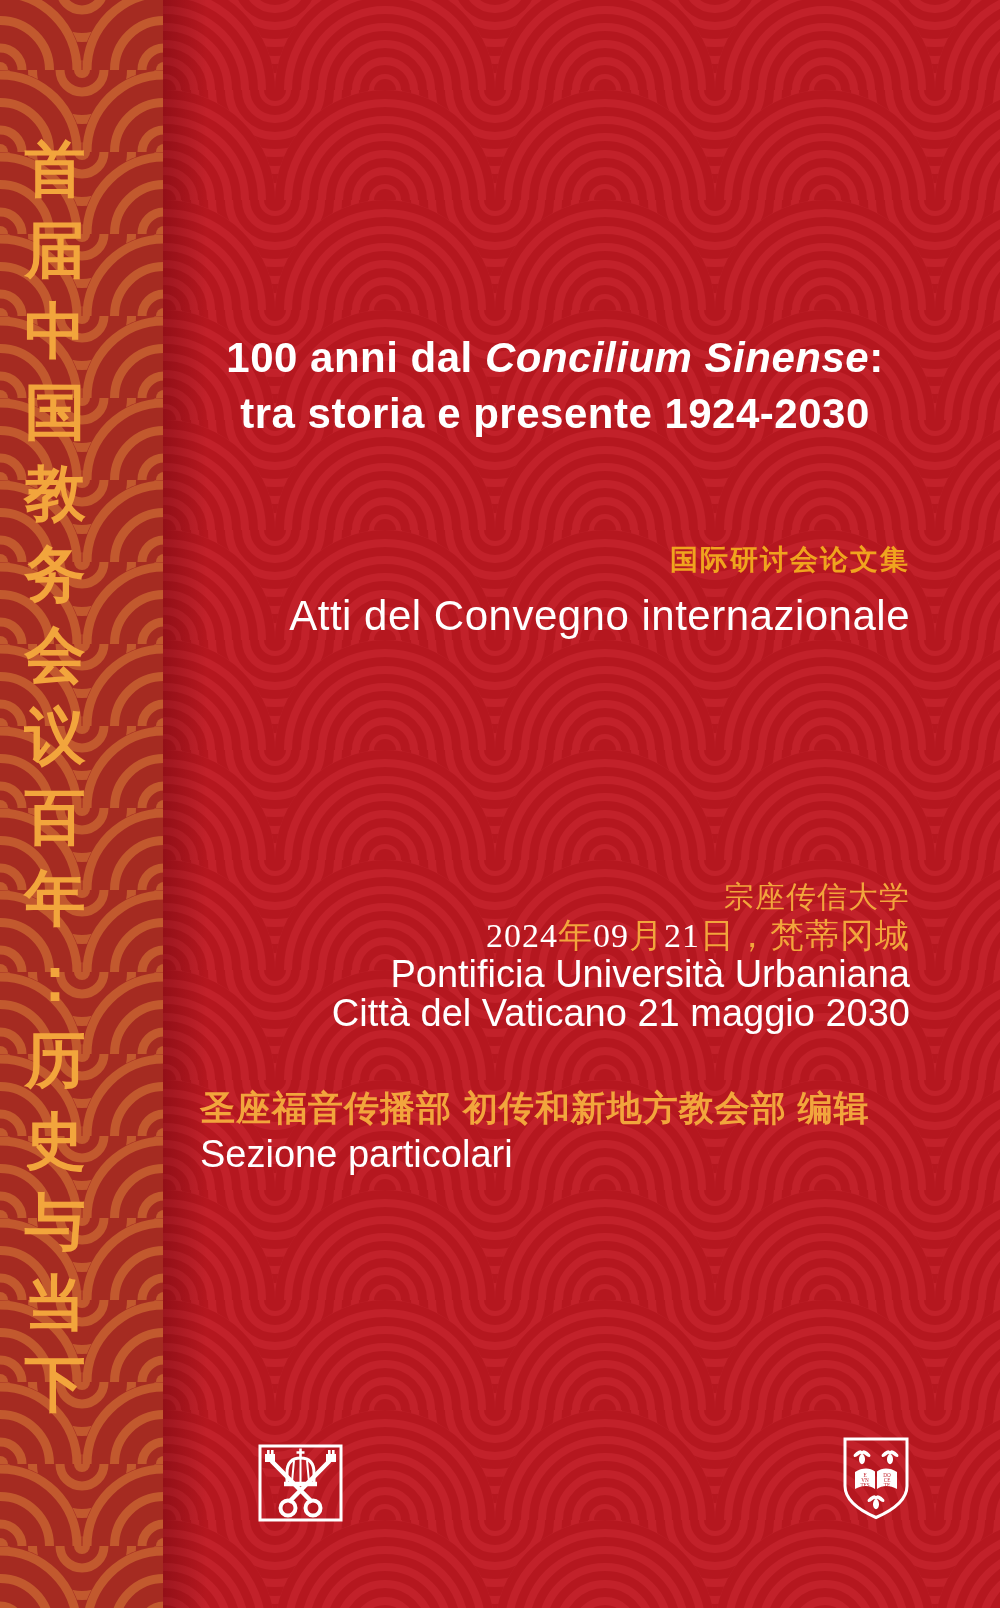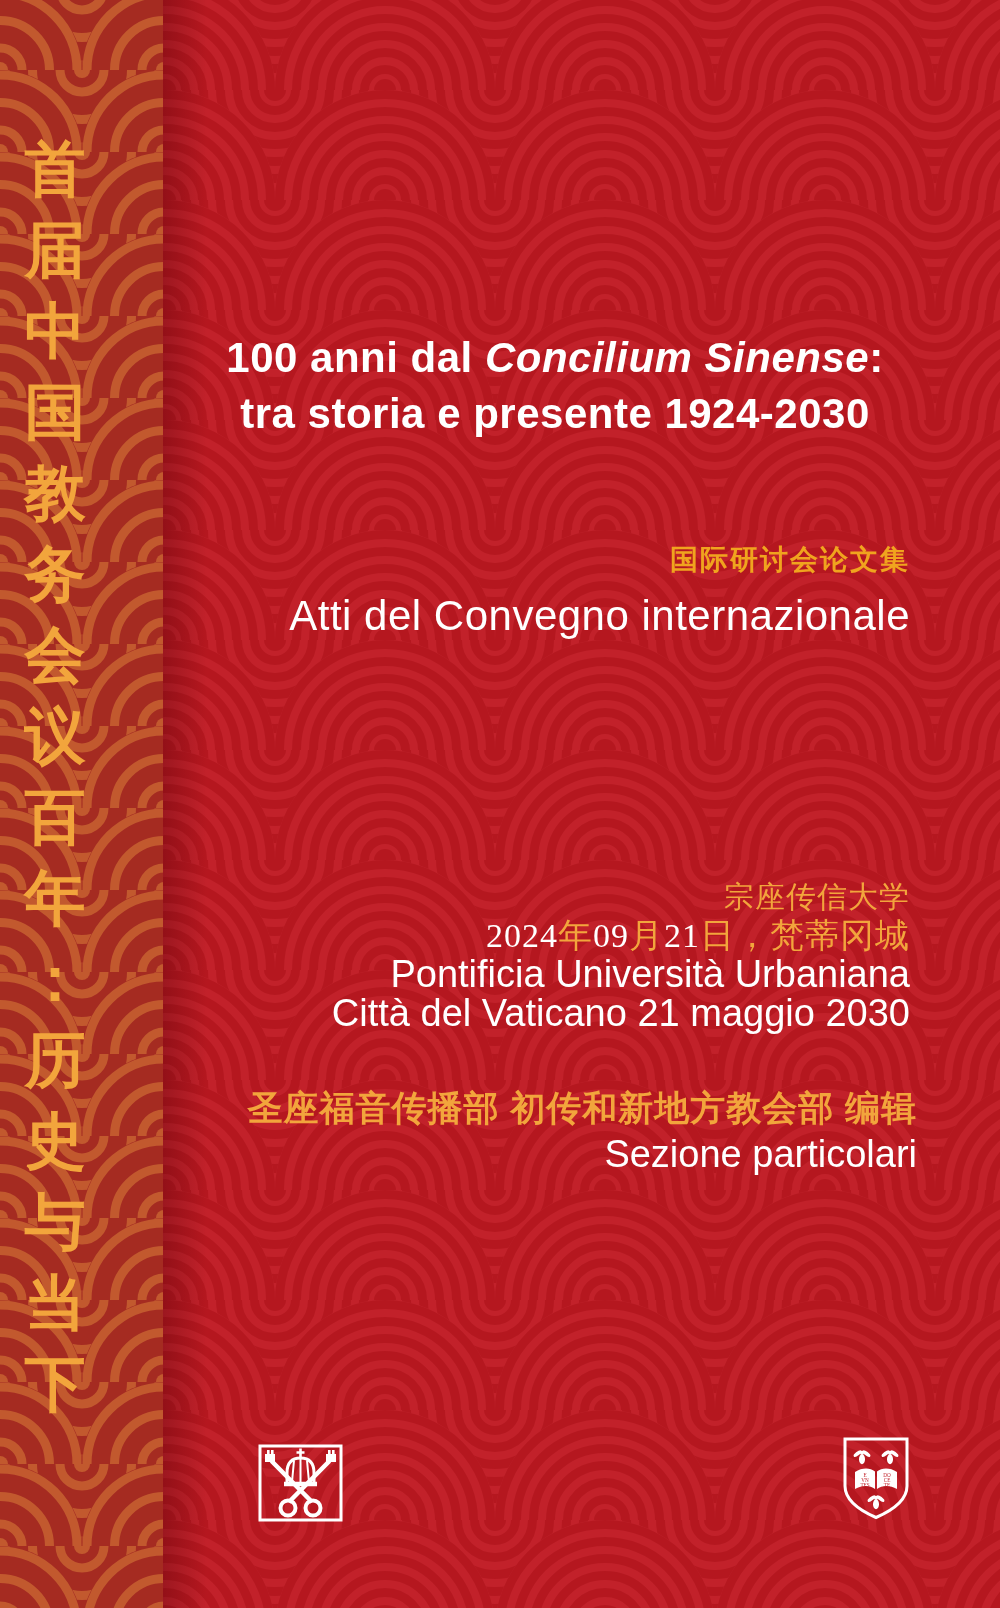--- a/index.html
+++ b/index.html
@@ -33,21 +33,21 @@
   .subtitle-zh{color:#F0A41E;font-size:28px;line-height:48px;font-weight:700;letter-spacing:2px;}
   .subtitle-it{color:#FFFFFF;font-size:42px;line-height:46px;font-weight:400;margin-top:9px;letter-spacing:0.5px;}
   
   .venue-block{position:absolute;right:90px;top:878px;left:200px;text-align:right;}
   .venue-zh{color:#F2A53C;font-size:30px;line-height:38px;letter-spacing:1px;}
   .venue-date{font-size:34px;line-height:38px;letter-spacing:1px;}
   .venue-date .cjk{color:#F2A53C;font-family:"Liberation Sans",sans-serif;}
   .venue-date .num{color:#FFFFFF;font-family:Liberation Serif, serif;}
   .serif-line{color:#FFFFFF;font-family:Liberation Sans, sans-serif;font-size:38px;line-height:38.5px;}
   
-  .editors-block{position:absolute;right:83px;top:1086px;left:200px;text-align:right;}
+  .editors-block{position:absolute;right:90px;top:1086px;left:200px;text-align:left;}
   .editors-zh{color:#F2A53C;font-size:35px;line-height:44px;font-weight:700;letter-spacing:1px;margin-bottom:5px;}
   .editors-block .serif-line{line-height:39.5px;}
   
   .logo{position:absolute;}
   .logo-left{left:258px;top:1444px;}
   .logo-right{left:842px;top:1436px;}
 </style>
 </head>
 <body>
 

